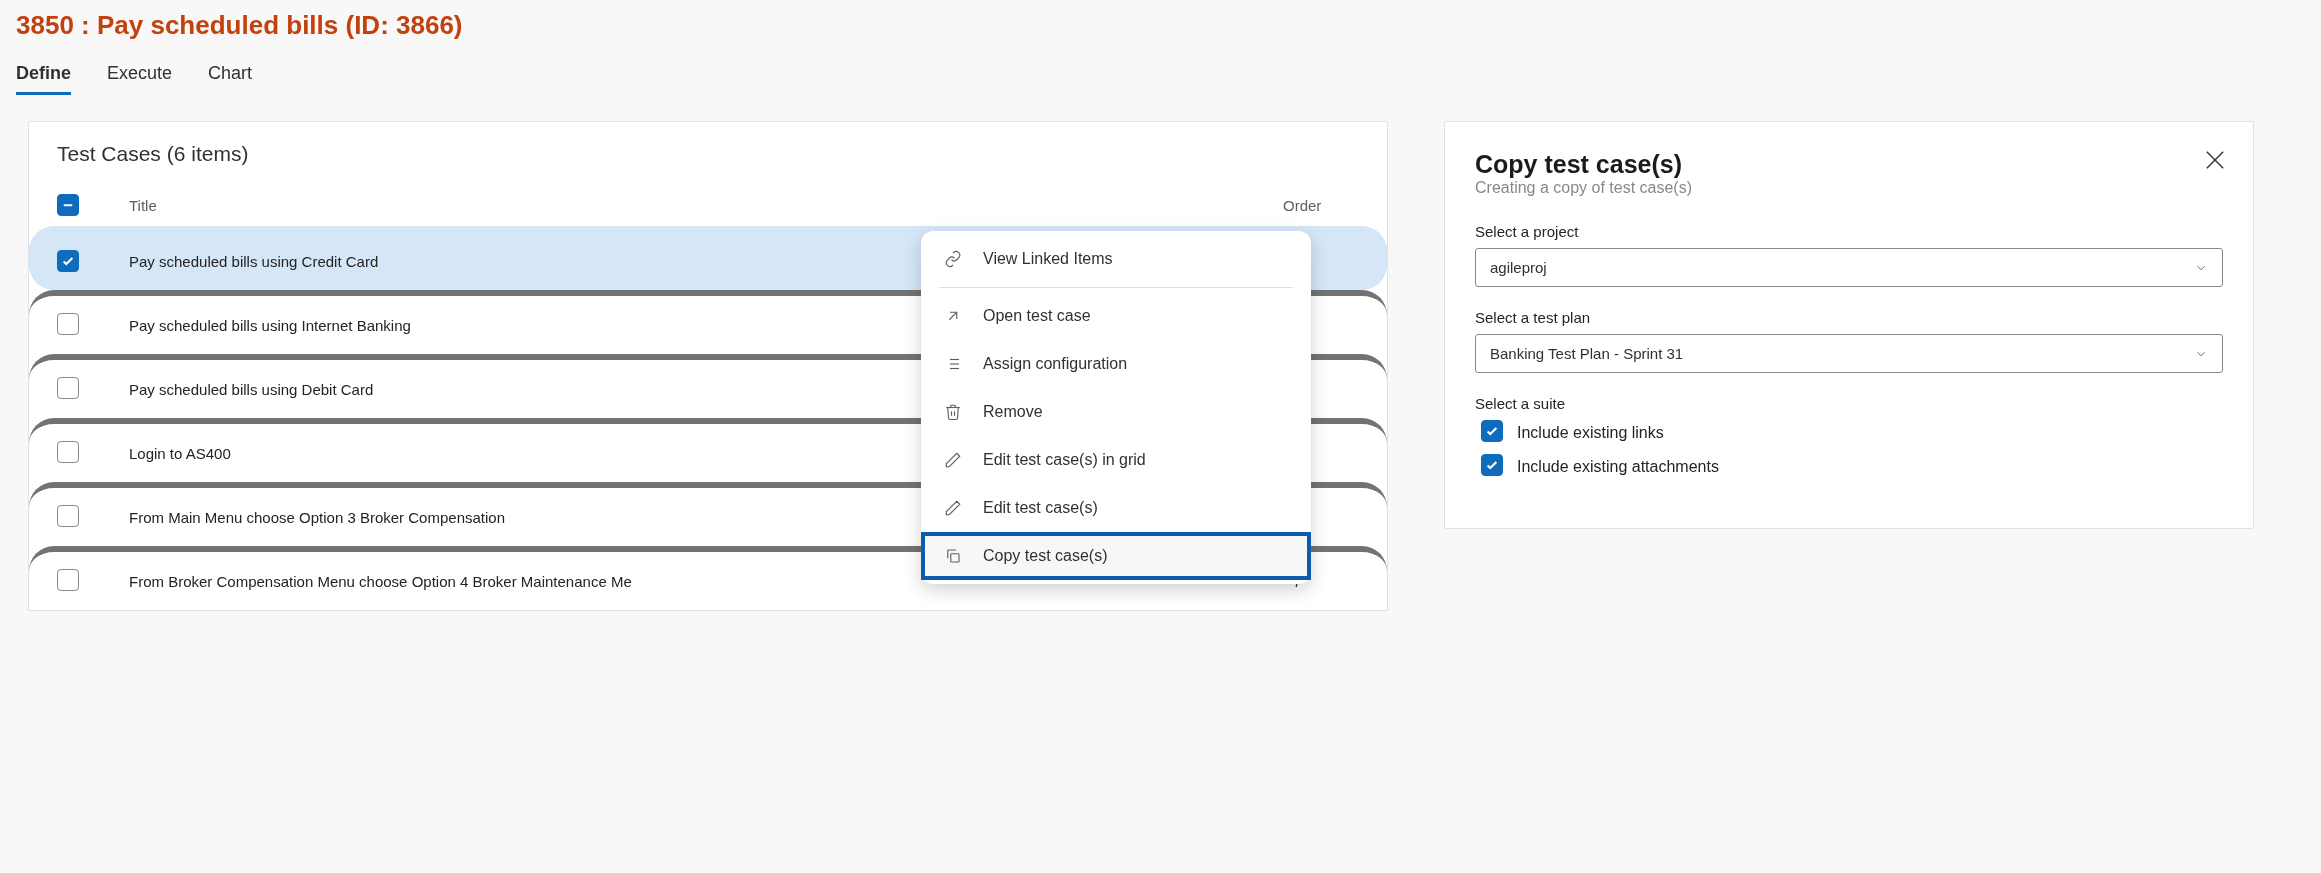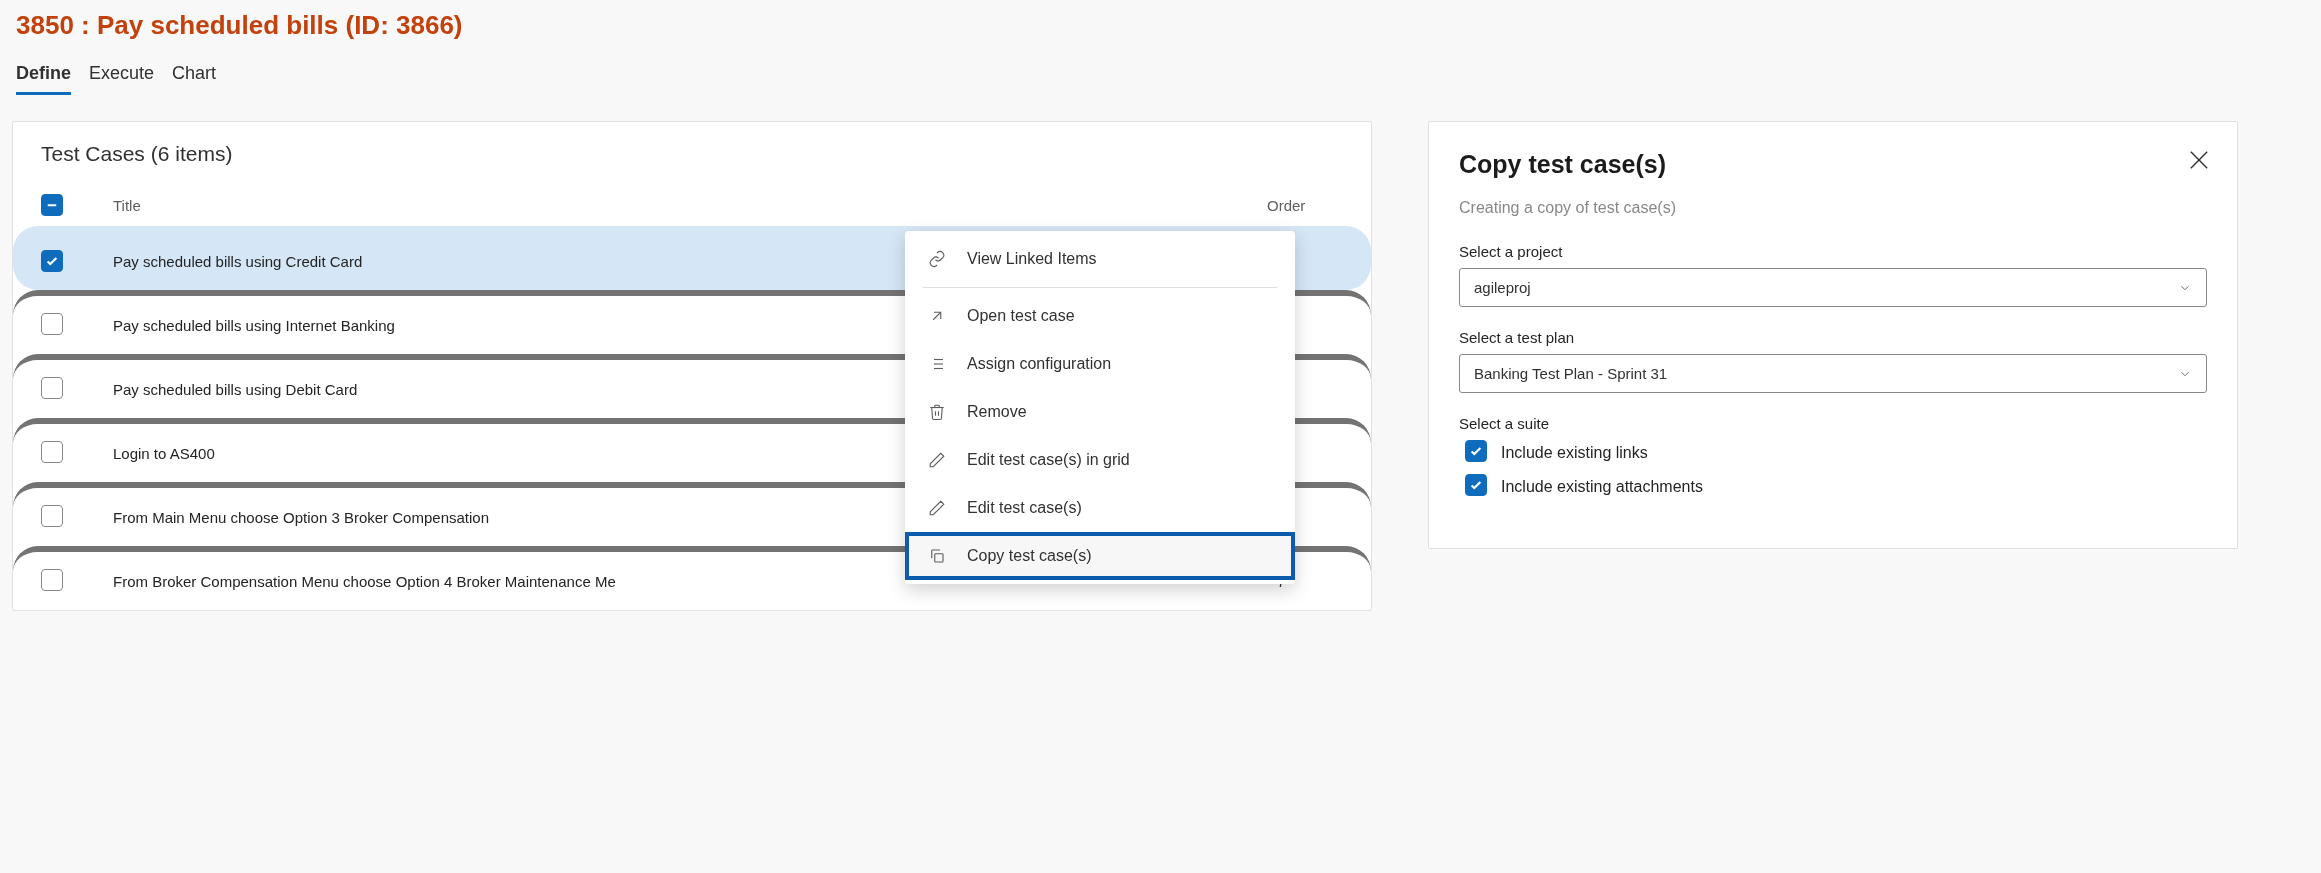--- a/index.html
+++ b/index.html
@@ -15,21 +15,21 @@
     }
     .page-title {
       font-size: 26px;
       font-weight: 600;
       color: #c2410c;
       margin-bottom: 22px;
       padding-left: 4px;
     }
     .tabs {
       display: flex;
-      gap: 18px;
+      gap: 36px;
       padding-left: 4px;
       margin-bottom: 26px;
     }
     .tab {
       font-size: 18px;
       color: #323130;
       padding-bottom: 8px;
       cursor: pointer;
       border-bottom: 3px solid transparent;
     }
@@ -42,20 +42,21 @@
       gap: 56px;
       align-items: flex-start;
     }
     .test-cases-panel {
       background: #fff;
       border: 1px solid #e1e1e1;
       border-radius: 2px;
       width: 1360px;
       padding-top: 20px;
       position: relative;
+      margin-left: 16px;
     }
     .panel-title {
       font-size: 21px;
       font-weight: 400;
       color: #323130;
       padding: 0 28px 18px 28px;
     }
     .table-header {
       display: grid;
       grid-template-columns: 72px 1fr 90px;
@@ -117,21 +118,21 @@
     .kebab svg circle { fill: #323130; }
     .order-cell { font-size: 15px; color: #323130; }
 
     .context-menu {
       position: absolute;
       left: 892px;
       top: 109px;
       width: 390px;
       background: #fff;
       box-shadow: 0 6px 18px rgba(0,0,0,0.18);
-      border-radius: 4px;
+      border-radius: 12px;
       padding: 4px 0;
       z-index: 50;
     }
     .menu-item {
       display: flex;
       align-items: center;
       gap: 20px;
       padding: 14px 22px;
       font-size: 16px;
       color: #323130;
@@ -167,21 +168,21 @@
       position: relative;
     }
     .side-panel-title {
       font-size: 25px;
       font-weight: 600;
       color: #1b1b1b;
     }
     .side-panel-sub {
       font-size: 16px;
       color: #888;
-      margin-top: 20px;
+      margin-top: 0;
       margin-bottom: 26px;
     }
     .close-btn {
       position: absolute;
       top: 24px;
       right: 24px;
       width: 28px;
       height: 28px;
       cursor: pointer;
     }

